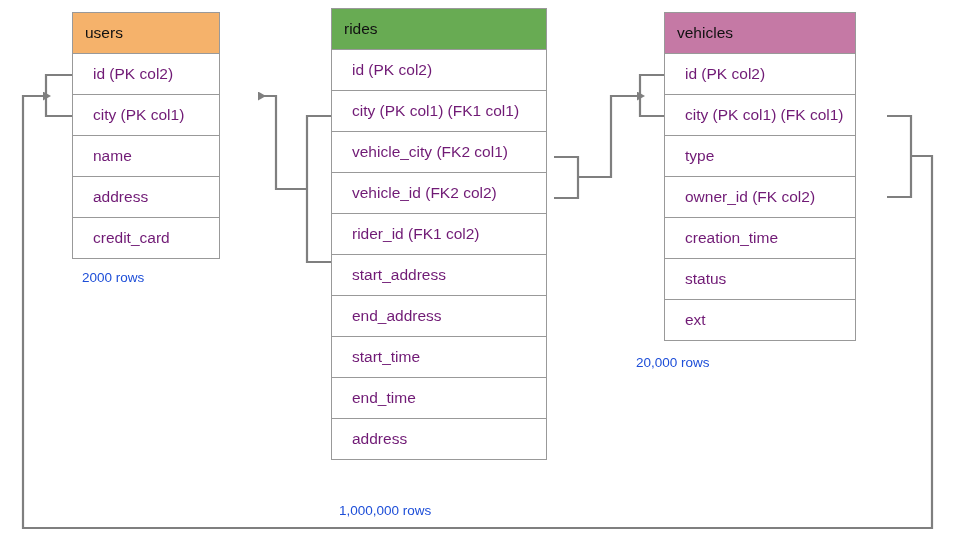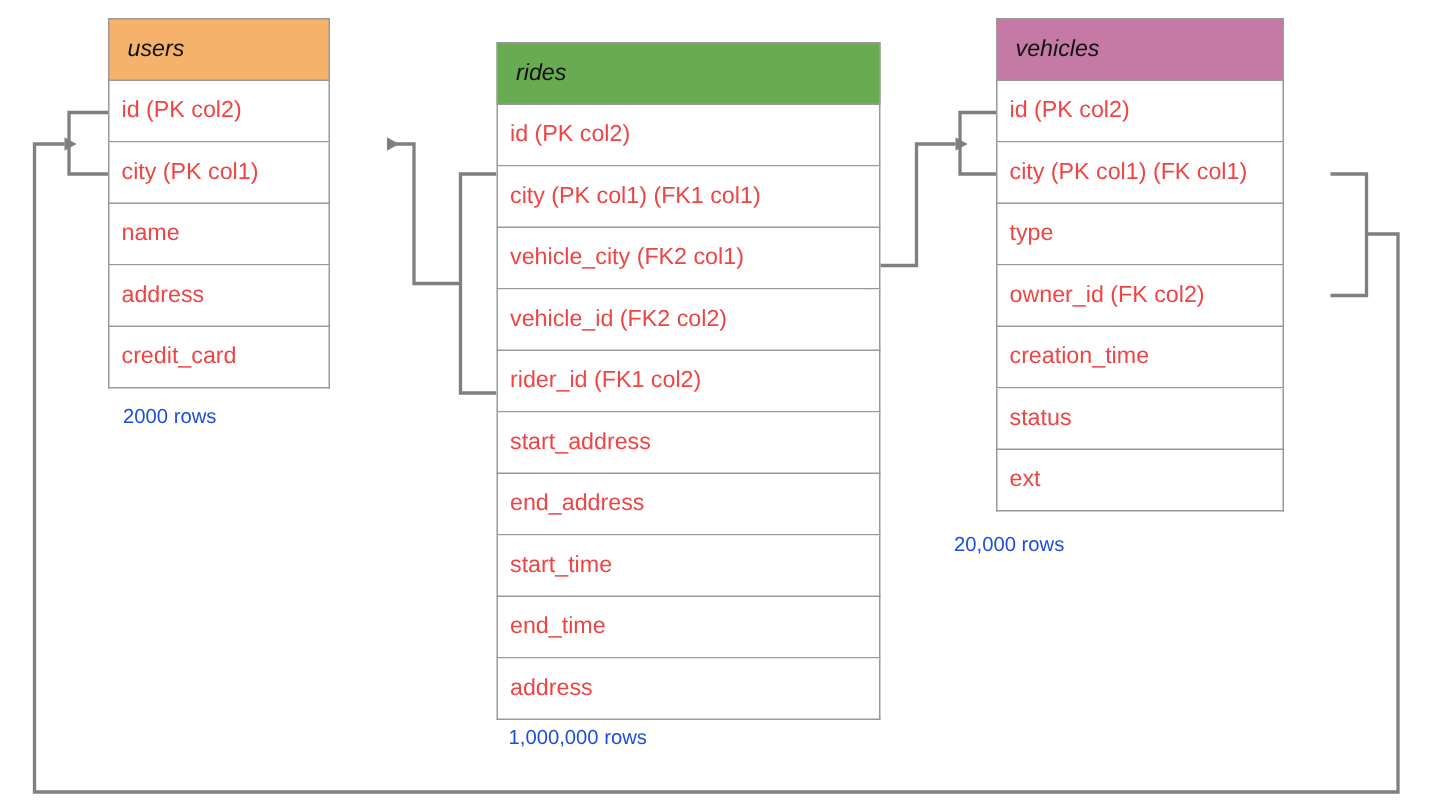--- a/index.html
+++ b/index.html
@@ -12,29 +12,29 @@
 
   svg#wires{position:absolute;left:0;top:0;width:960px;height:540px;}
 
   .table{position:absolute;box-sizing:border-box;}
   .thead{
     box-sizing:border-box;
     border:1px solid #999999;
     height:42px;line-height:40px;
     padding:0 12px;
     font-size:15.5px;color:#111111;
-    overflow:hidden;white-space:nowrap;font-style:italic;
+    overflow:hidden;white-space:nowrap;
   }
   .trow{
     box-sizing:border-box;
     border:1px solid #999999;border-top:none;
     background:#ffffff;
     height:41px;line-height:39px;
-    padding:0 8px;
-    font-size:15.5px;color:#ef4444;
+    padding:0 20px;
+    font-size:15.5px;color:#701a75;
     overflow:hidden;white-space:nowrap;
   }
   .rowcount{
     position:absolute;
     font-size:13.5px;color:#1d4ed8;
     white-space:nowrap;
   }
 </style>
 </head>
 <body>
@@ -71,34 +71,34 @@
   <div class="table" style="left:72px; top:12px; width:148px;">
     <div class="thead" style="background:#f5b26b;">users</div>
     <div class="trow">id (PK col2)</div>
     <div class="trow">city (PK col1)</div>
     <div class="trow">name</div>
     <div class="trow">address</div>
     <div class="trow">credit_card</div>
   </div>
   <div class="rowcount" style="left:82px; top:270px;">2000 rows</div>
 
-  <div class="table" style="left:331px; top:28px; width:256px;">
+  <div class="table" style="left:331px; top:8px; width:216px;">
     <div class="thead" style="background:#68ab53;">rides</div>
     <div class="trow">id (PK col2)</div>
     <div class="trow">city (PK col1) (FK1 col1)</div>
     <div class="trow">vehicle_city (FK2 col1)</div>
     <div class="trow">vehicle_id (FK2 col2)</div>
     <div class="trow">rider_id (FK1 col2)</div>
     <div class="trow">start_address</div>
     <div class="trow">end_address</div>
     <div class="trow">start_time</div>
     <div class="trow">end_time</div>
     <div class="trow">address</div>
   </div>
-  <div class="rowcount" style="left:339px; top:484px;">1,000,000 rows</div>
+  <div class="rowcount" style="left:339px; top:503px;">1,000,000 rows</div>
 
   <div class="table" style="left:664px; top:12px; width:192px;">
     <div class="thead" style="background:#c579a5;">vehicles</div>
     <div class="trow">id (PK col2)</div>
     <div class="trow">city (PK col1) (FK col1)</div>
     <div class="trow">type</div>
     <div class="trow">owner_id (FK col2)</div>
     <div class="trow">creation_time</div>
     <div class="trow">status</div>
     <div class="trow">ext</div>

